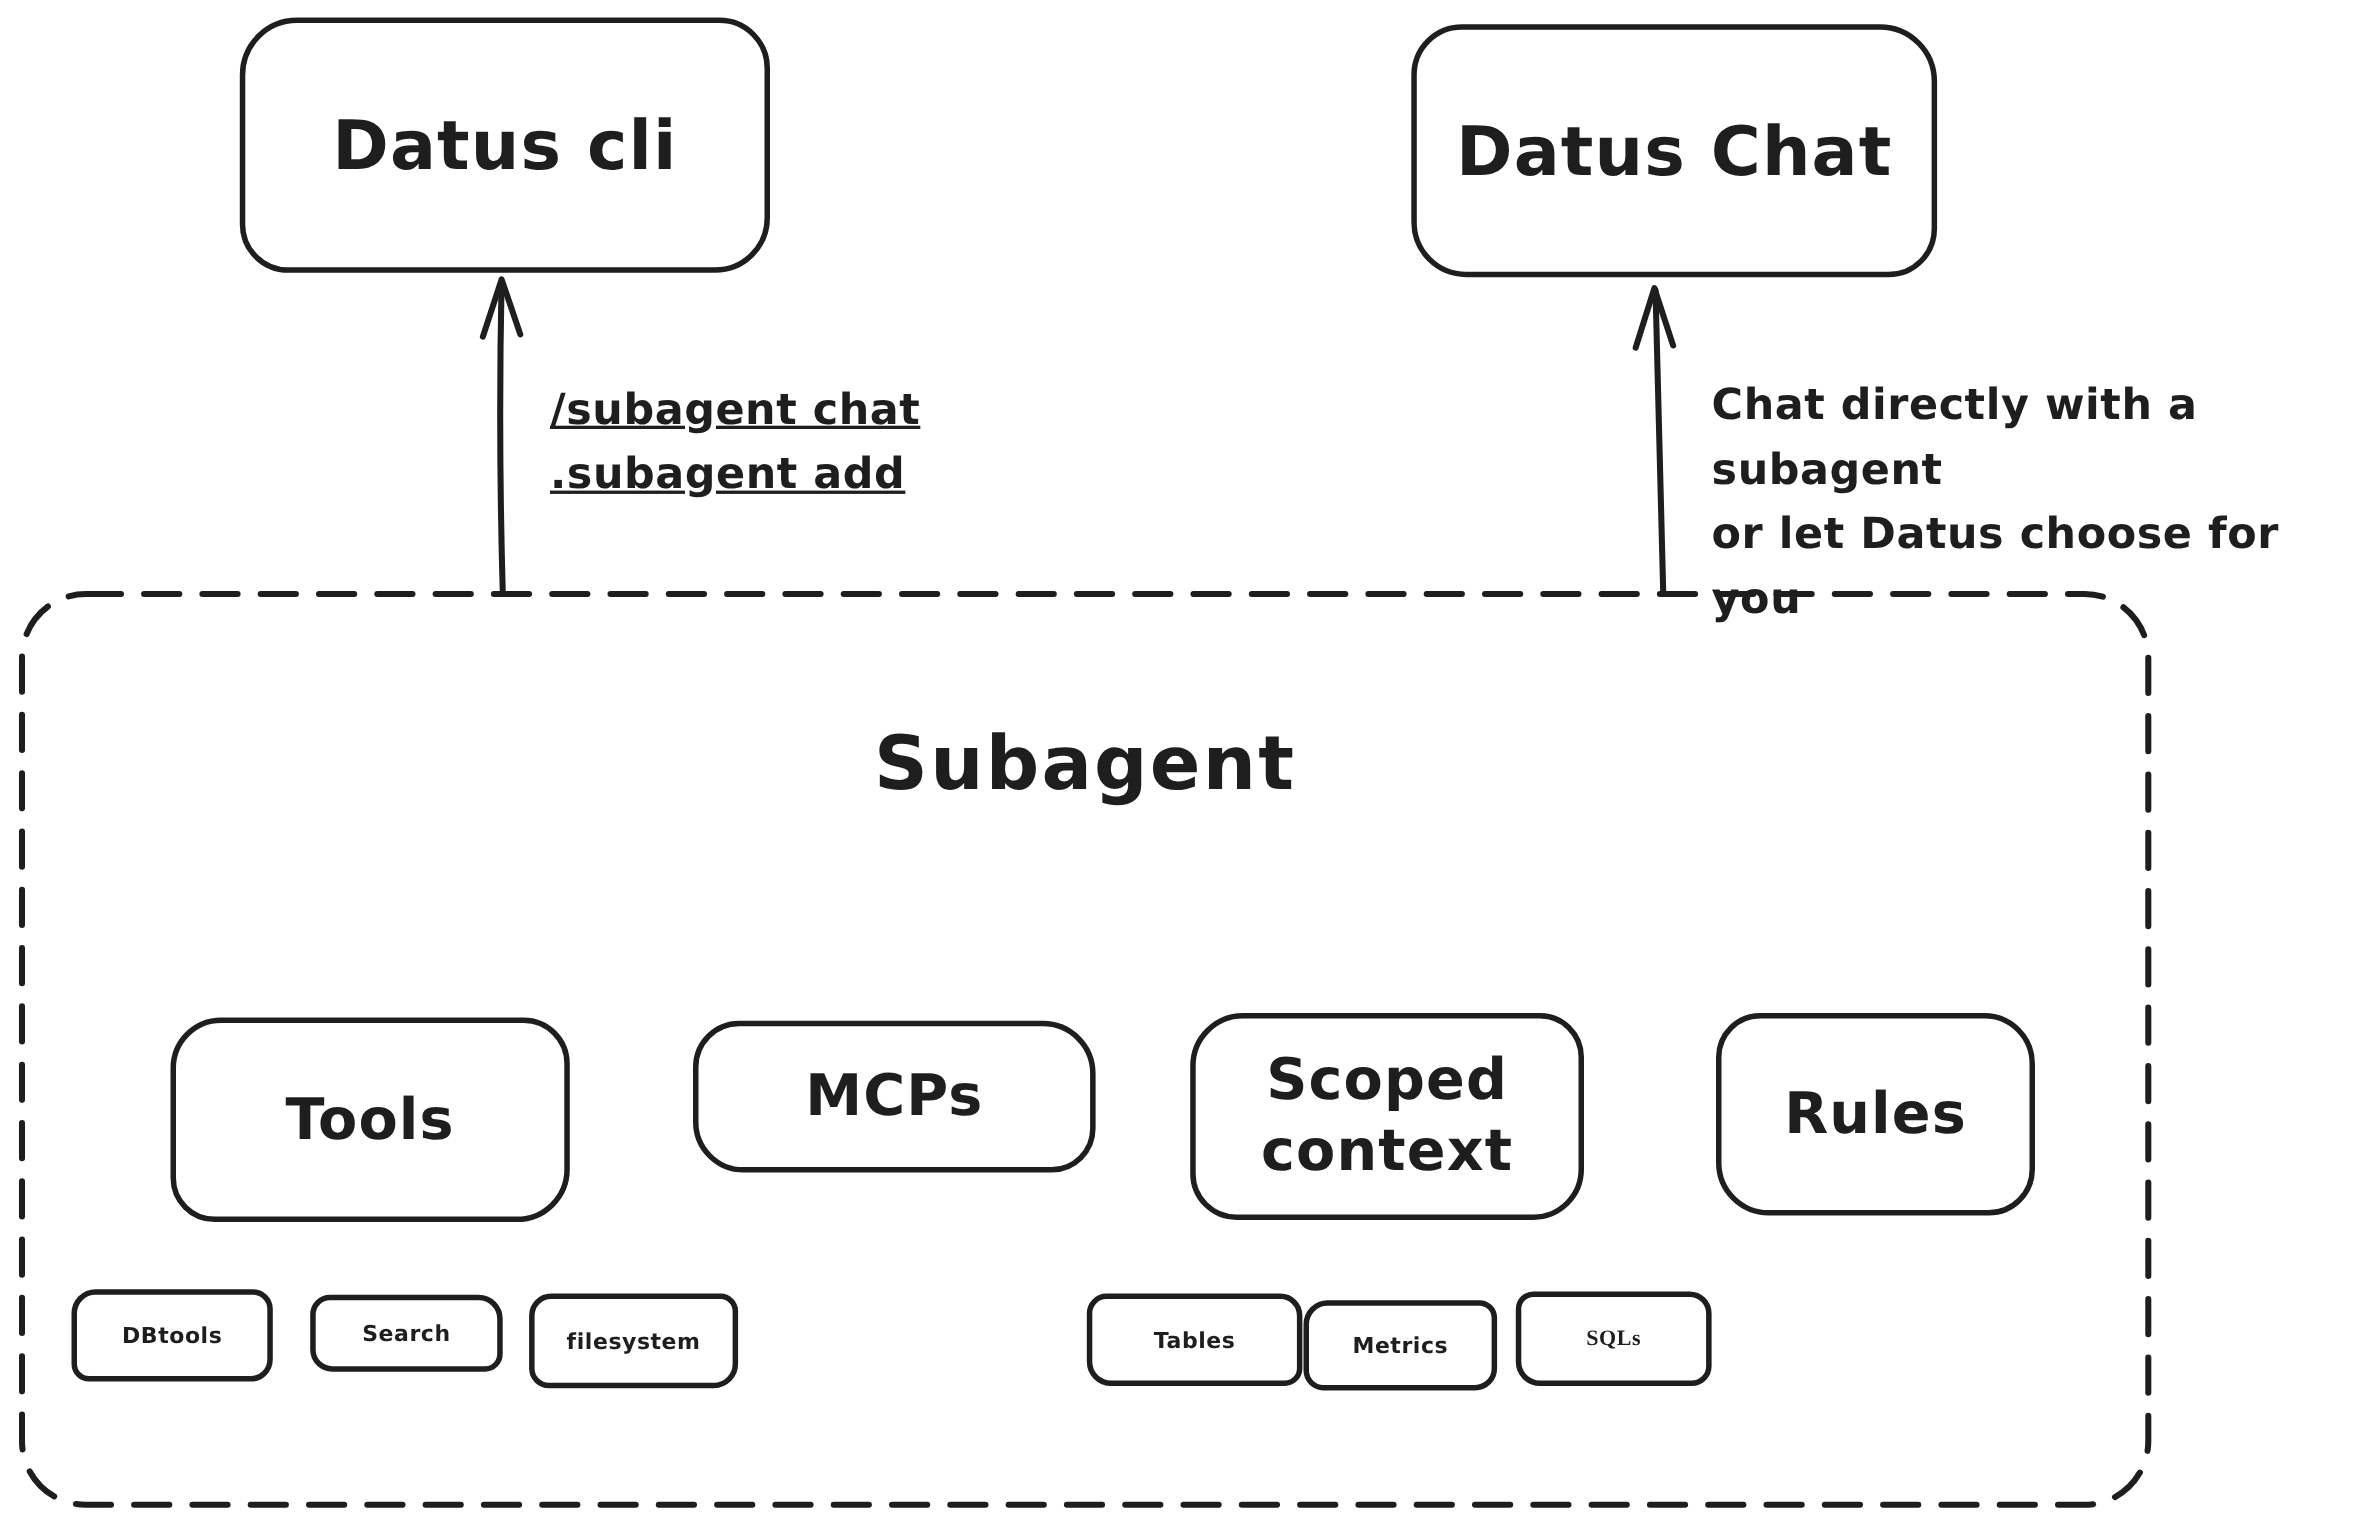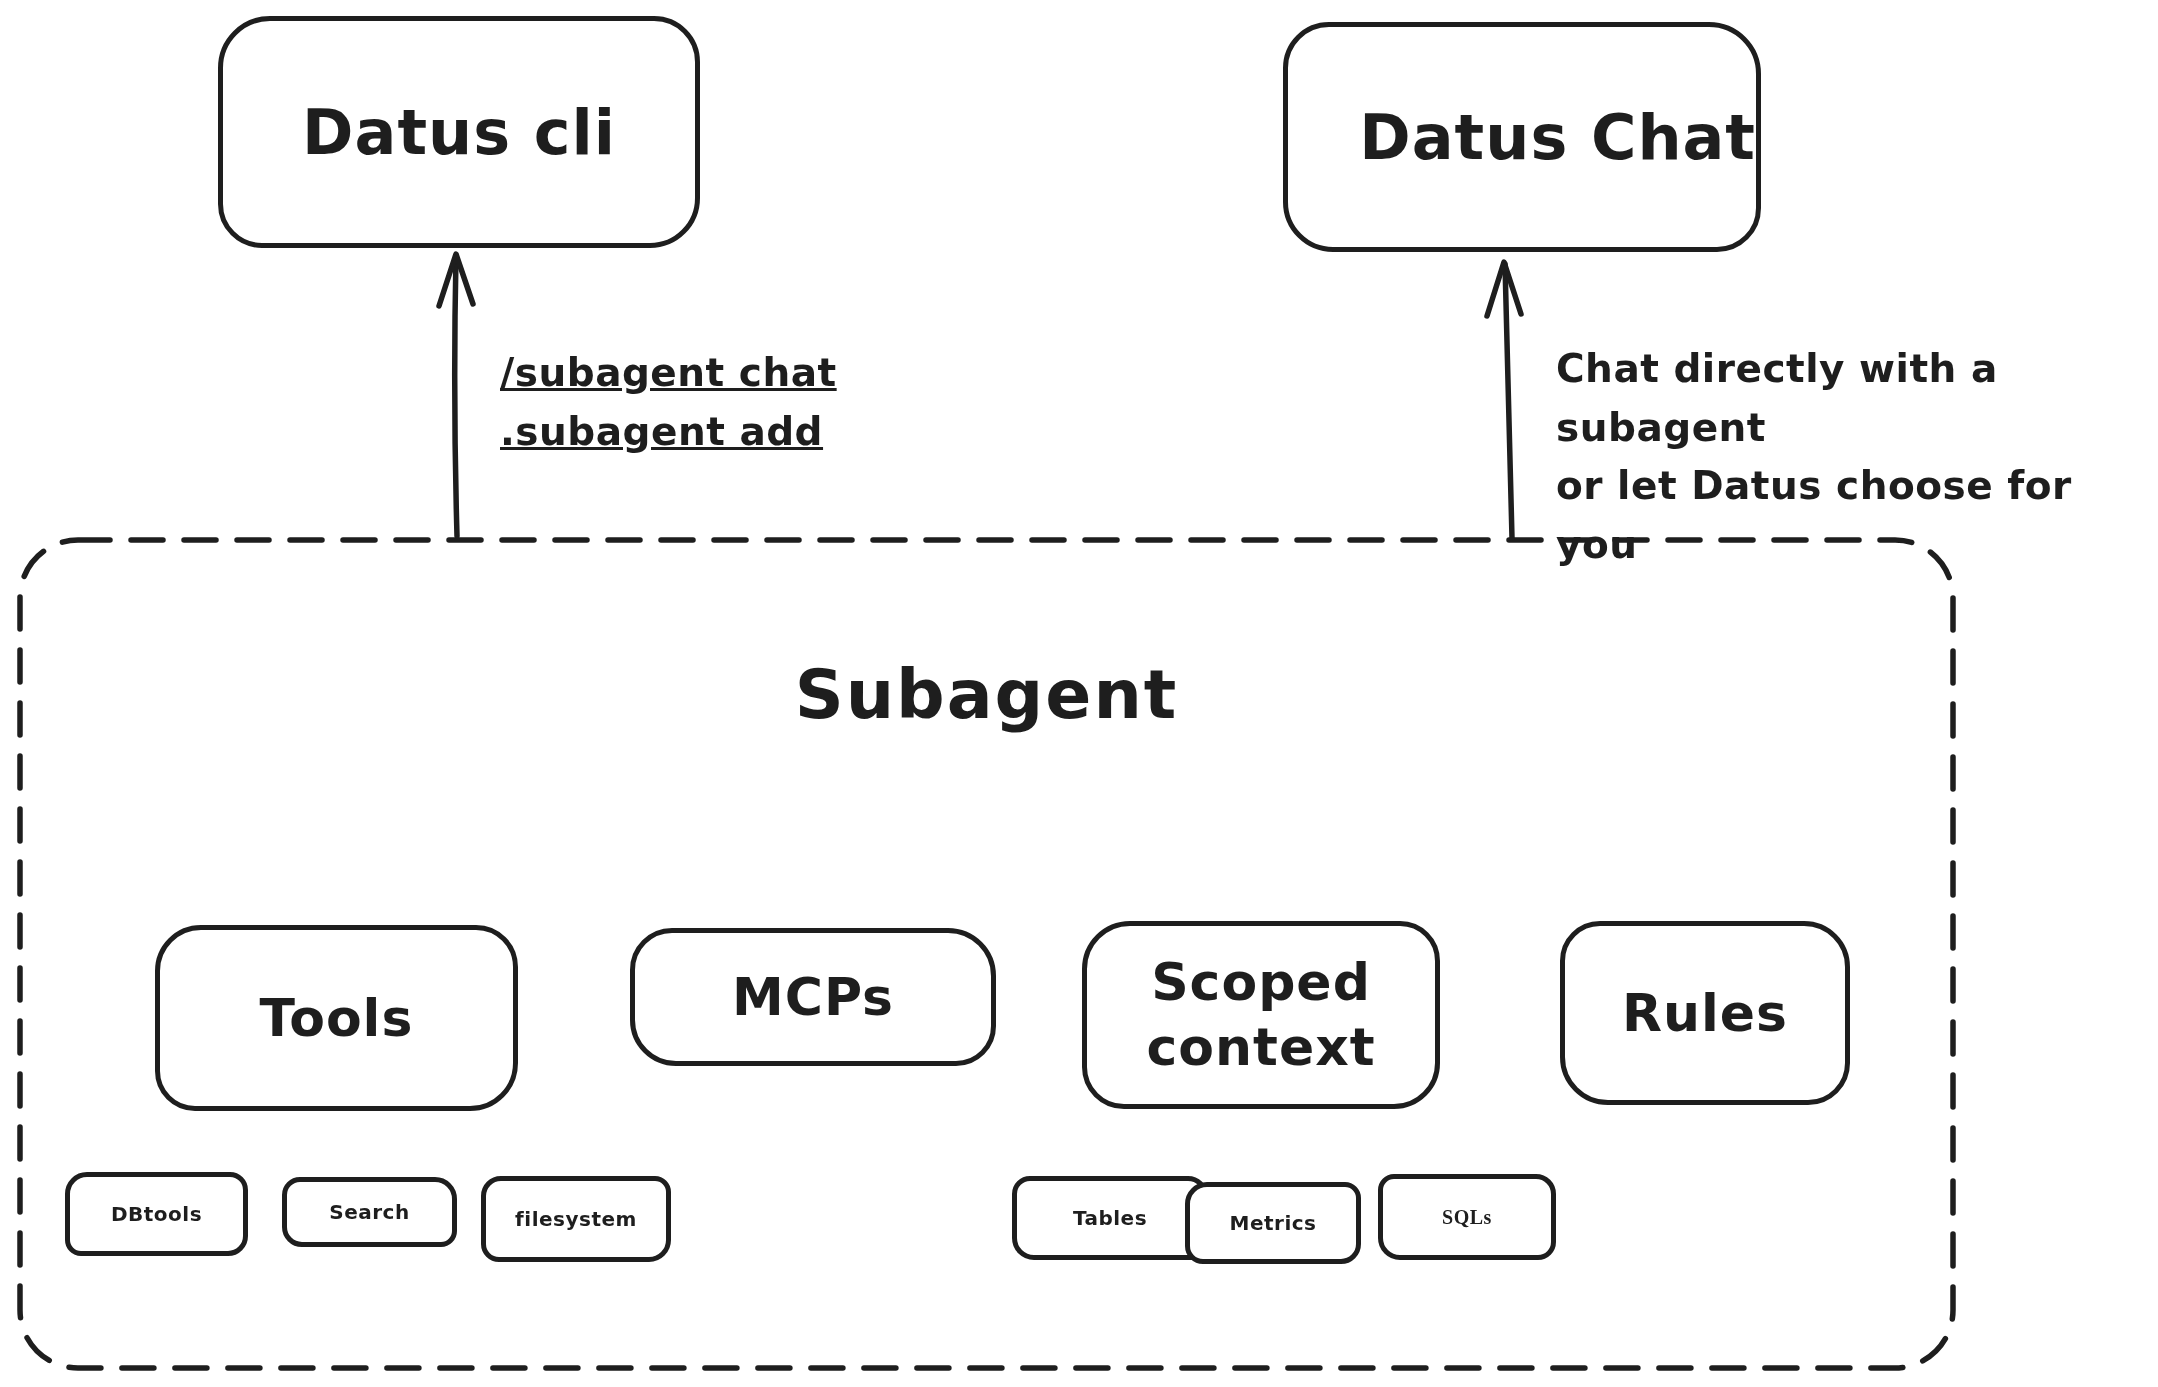--- a/index.html
+++ b/index.html
@@ -70,21 +70,21 @@
     <g stroke="#1e1e1e" stroke-width="5.5" fill="none" stroke-linecap="round" stroke-linejoin="round">
       <path d="M1512 538 Q1509 400 1505 264"></path>
       <path d="M1487 316 L1504 262 L1521 314"></path>
     </g>
   </svg>
 
   <div class="box app-node" style="left:218px; top:16px; width:482px; height:232px; border-radius:52px 46px 50px 44px;text-align:right;">
     <span>Datus cli</span>
   </div>
 
-  <div class="box app-node" style="left:1283px; top:22px; width:478px; height:230px; border-radius:46px 52px 44px 50px;justify-content:flex-end;">
+  <div class="box app-node" style="left:1283px; top:22px; width:478px; height:230px; border-radius:46px 52px 44px 50px;">
     <span>Datus Chat</span>
   </div>
 
   <div class="arrow-label" style="left:500px; top:344px;text-decoration:underline;">/subagent chat
 .subagent add</div>
 
   <div class="arrow-label" style="left:1556px; top:340px;">Chat directly with a subagent
 or let Datus choose for you</div>
 
   <div class="container-title">Subagent</div>
@@ -111,21 +111,21 @@
   </div>
 
   <div class="box chip" style="left:282px; top:1177px; width:175px; height:70px; border-radius:18px 22px 16px 20px;">
     <span>Search</span>
   </div>
 
   <div class="box chip" style="left:481px; top:1176px; width:190px; height:86px; border-radius:20px 16px 22px 18px;">
     <span>filesystem</span>
   </div>
 
-  <div class="box chip" style="left:988px; top:1176px; width:196px; height:84px; border-radius:18px 20px 16px 22px;margin-left:24px;">
+  <div class="box chip" style="left:988px; top:1176px; width:196px; height:84px; border-radius:18px 20px 16px 22px;">
     <span>Tables</span>
   </div>
 
   <div class="box chip" style="left:1185px; top:1182px; width:176px; height:82px; border-radius:22px 16px 20px 18px;">
     <span>Metrics</span>
   </div>
 
   <div class="box chip" style="left:1378px; top:1174px; width:178px; height:86px; border-radius:16px 20px 18px 22px;font-family:Liberation Serif, serif;">
     <span>SQLs</span>
   </div>

